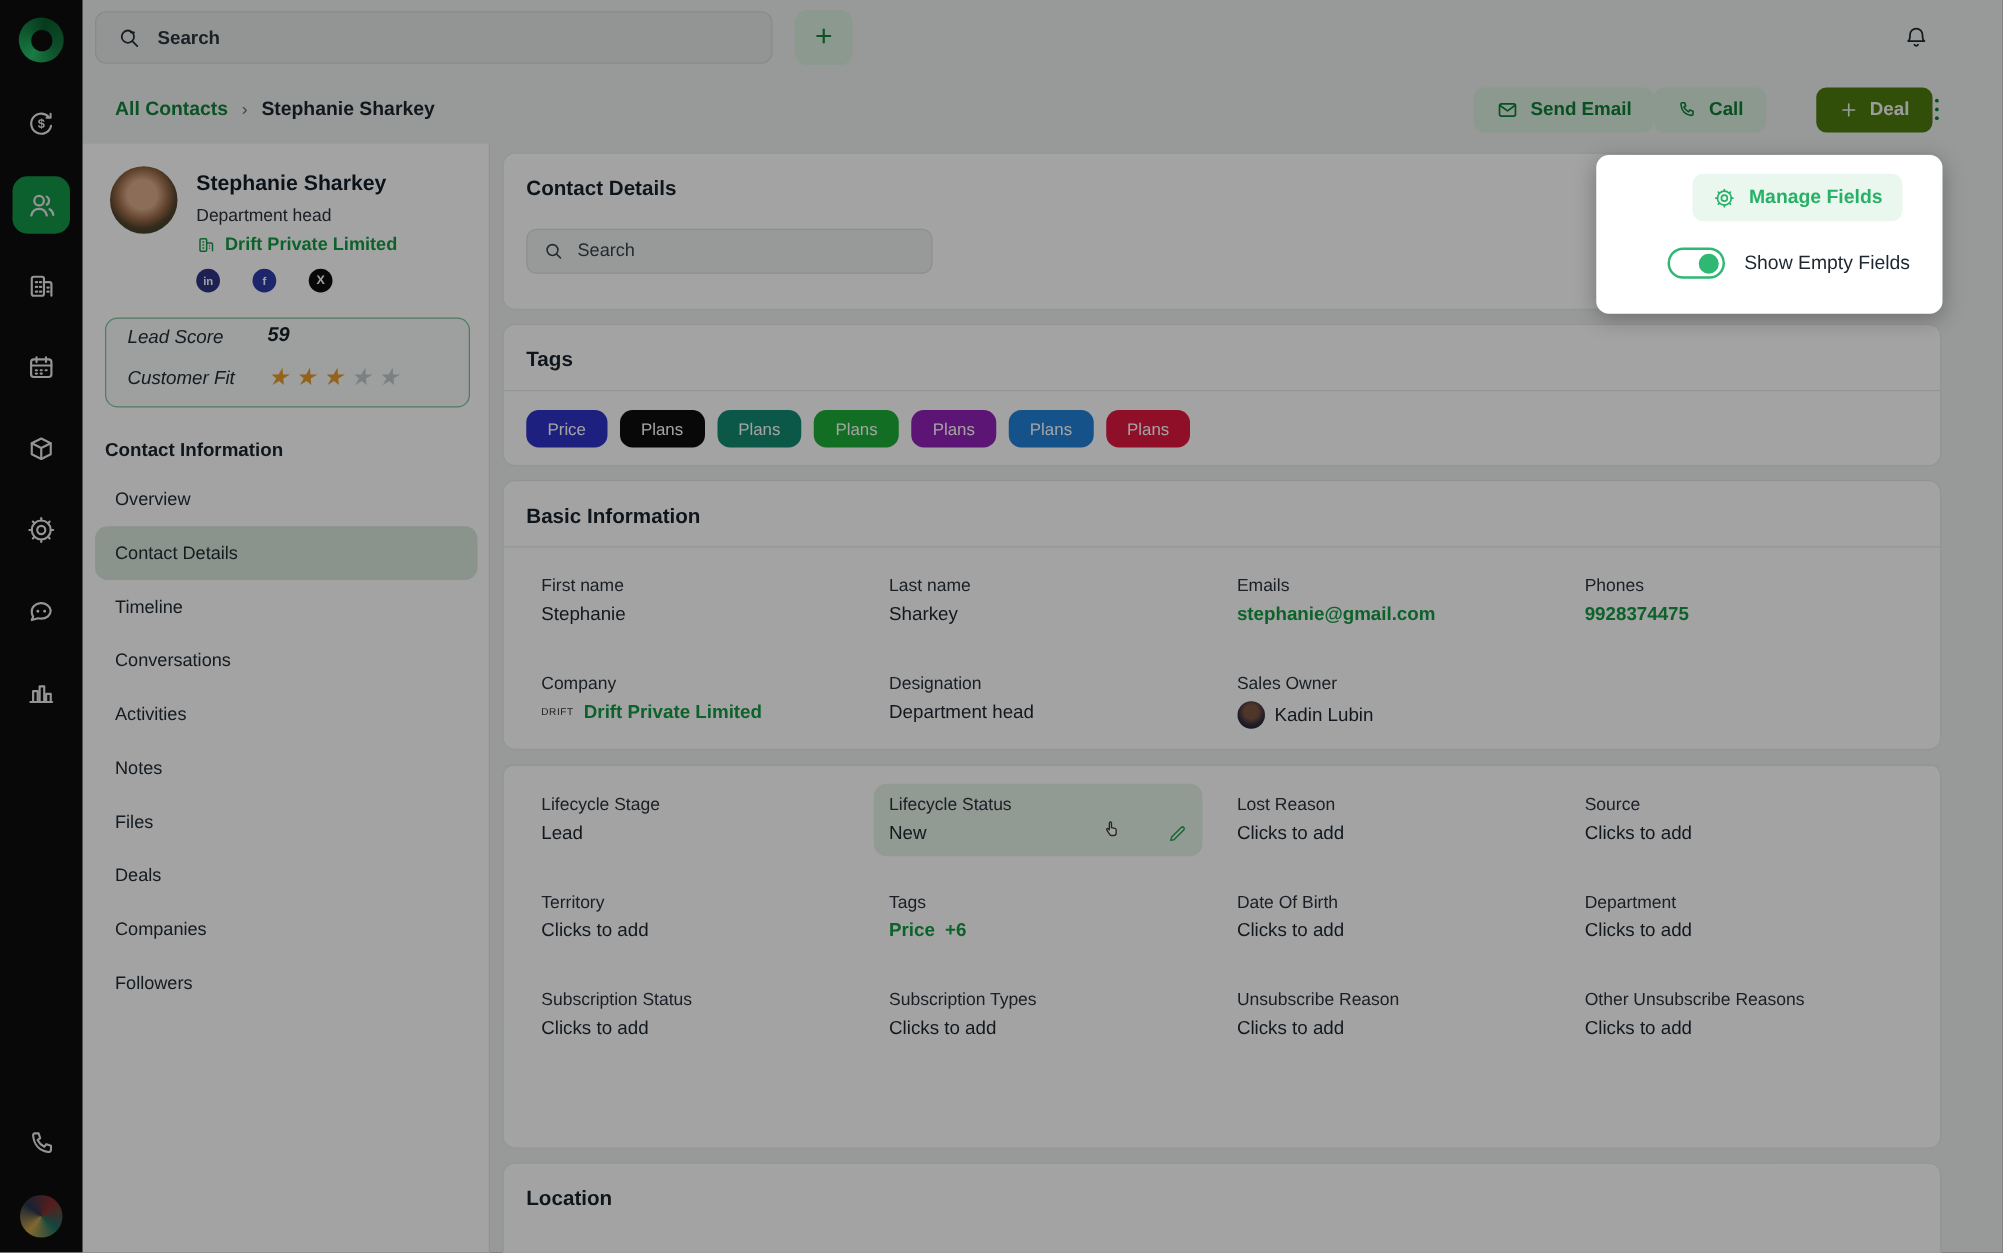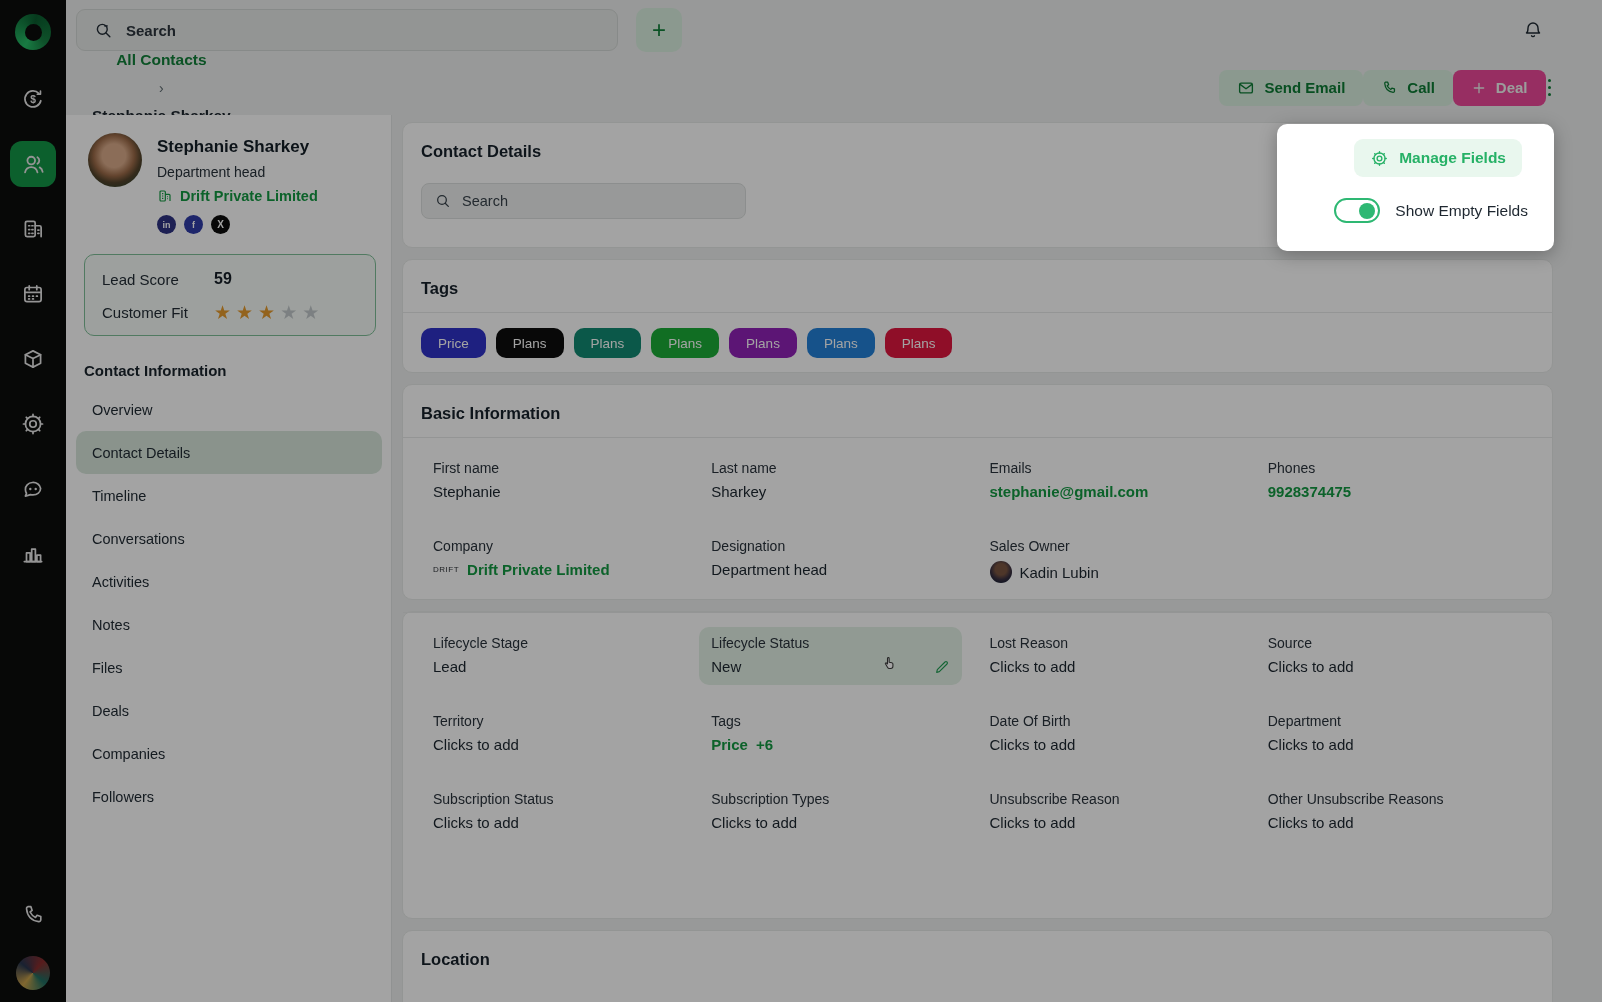--- a/index.html
+++ b/index.html
@@ -24,49 +24,49 @@
   
   .content{flex:1;display:flex;flex-direction:column;min-width:0;}
   .topbar{height:60px;display:flex;align-items:center;padding:0 59px 0 10px;flex:none;}
   .tb-search{width:542px;height:42px;background:#e7eae8;border:1px solid #d4d8d6;border-radius:9px;
        display:flex;align-items:center;gap:13px;padding:0 17px;}
   .tb-search span{font-size:15px;font-weight:700;color:#2c353d;}
   .addbtn{width:46px;height:44px;margin-left:18px;background:#d9efe0;border-radius:10px;
        color:#12813a;font-size:24px;font-weight:400;display:flex;align-items:center;justify-content:center;}
   .bell{margin-left:auto;display:flex;}
   .crumbrow{height:55px;display:flex;align-items:center;padding:0 49px 0 26px;flex:none;}
-  .crumb{display:flex;align-items:center;gap:11px;font-size:15.5px;flex-direction:column;}
+  .crumb{display:flex;gap:11px;font-size:15.5px;}
   .crumb .root{color:#12813a;font-weight:700;}
   .crumb .sep{color:#5e6а70;color:#5e6a70;font-size:14px;}
   .crumb .cur{color:#1b242d;font-weight:700;}
   .actions{margin-left:auto;display:flex;align-items:center;}
   .btn{height:36px;border-radius:8px;display:flex;align-items:center;gap:9px;padding:0 18px;
        font-size:15px;font-weight:700;}
   .btn.soft{background:#d9efe0;color:#0d7c35;}
-  .btn.solid{background:#ec4899;color:#f2f6f3;}
+  .btn.solid{background:#4d7c0f;color:#f2f6f3;margin-left:40px;}
   .btn svg{flex:none;}
   .kebab{display:flex;flex-direction:column;gap:3.5px;align-items:center;padding:4px 2px;}
   .kebab i{width:3.5px;height:3.5px;border-radius:50%;background:#0d7c35;}
   
   .body{flex:1;display:flex;min-height:0;}
   .leftpanel{width:326px;background:#fff;border-right:1px solid #e2e5e4;flex:none;}
   .profile{display:flex;gap:15px;padding:18px 14px 0 22px;}
   .p-avatar{width:54px;height:54px;border-radius:50%;flex:none;
        background:radial-gradient(circle at 48% 42%,#d9ab8a 28%,#9c6b49 48%,#54442c 64%,#31402a 82%);}
   .p-name{font-size:17px;font-weight:700;color:#141e27;margin:4px 0 7px;}
   .p-title{font-size:14px;color:#28323b;margin-bottom:8px;}
   .p-company{display:flex;align-items:center;gap:7px;font-size:14.5px;font-weight:700;color:#149a43;}
-  .socials{display:flex;gap:8px;margin-top:11px;}
+  .socials{display:flex;gap:26px;margin-top:11px;}
   .soc{width:19px;height:19px;border-radius:50%;display:flex;align-items:center;justify-content:center;
        color:#fff;font-size:9px;font-weight:700;}
   .soc.in{background:#2e3383;}
   .soc.fb{background:#2f3ca8;}
   .soc.x{background:#0e0e0e;font-size:10px;}
   .scorecard{margin:20px 15px 0 18px;border:1px solid #7fbf98;background:#f6fbf7;border-radius:10px;
-       padding:15px 17px 13px;}
+       padding:5px 17px 13px;font-style:italic;}
   .scorerow{display:flex;align-items:center;margin-bottom:15px;}
   .scorerow:last-child{margin-bottom:0;}
   .sc-label{width:112px;font-size:15px;color:#232d36;}
   .sc-val{font-size:16px;font-weight:700;color:#161f28;}
   .stars{font-size:19px;letter-spacing:5px;line-height:1;}
   .stars .f{color:#e69b2e;} .stars .e{color:#c3c9cc;}
   .navwrap{margin-top:26px;}
   .nav-head{font-size:15px;font-weight:700;color:#1a242d;padding:0 0 9px 18px;}
   .nav{list-style:none;margin:0;padding:0 9px 0 10px;}
   .nav li{height:43px;border-radius:10px;display:flex;align-items:center;padding-left:16px;

